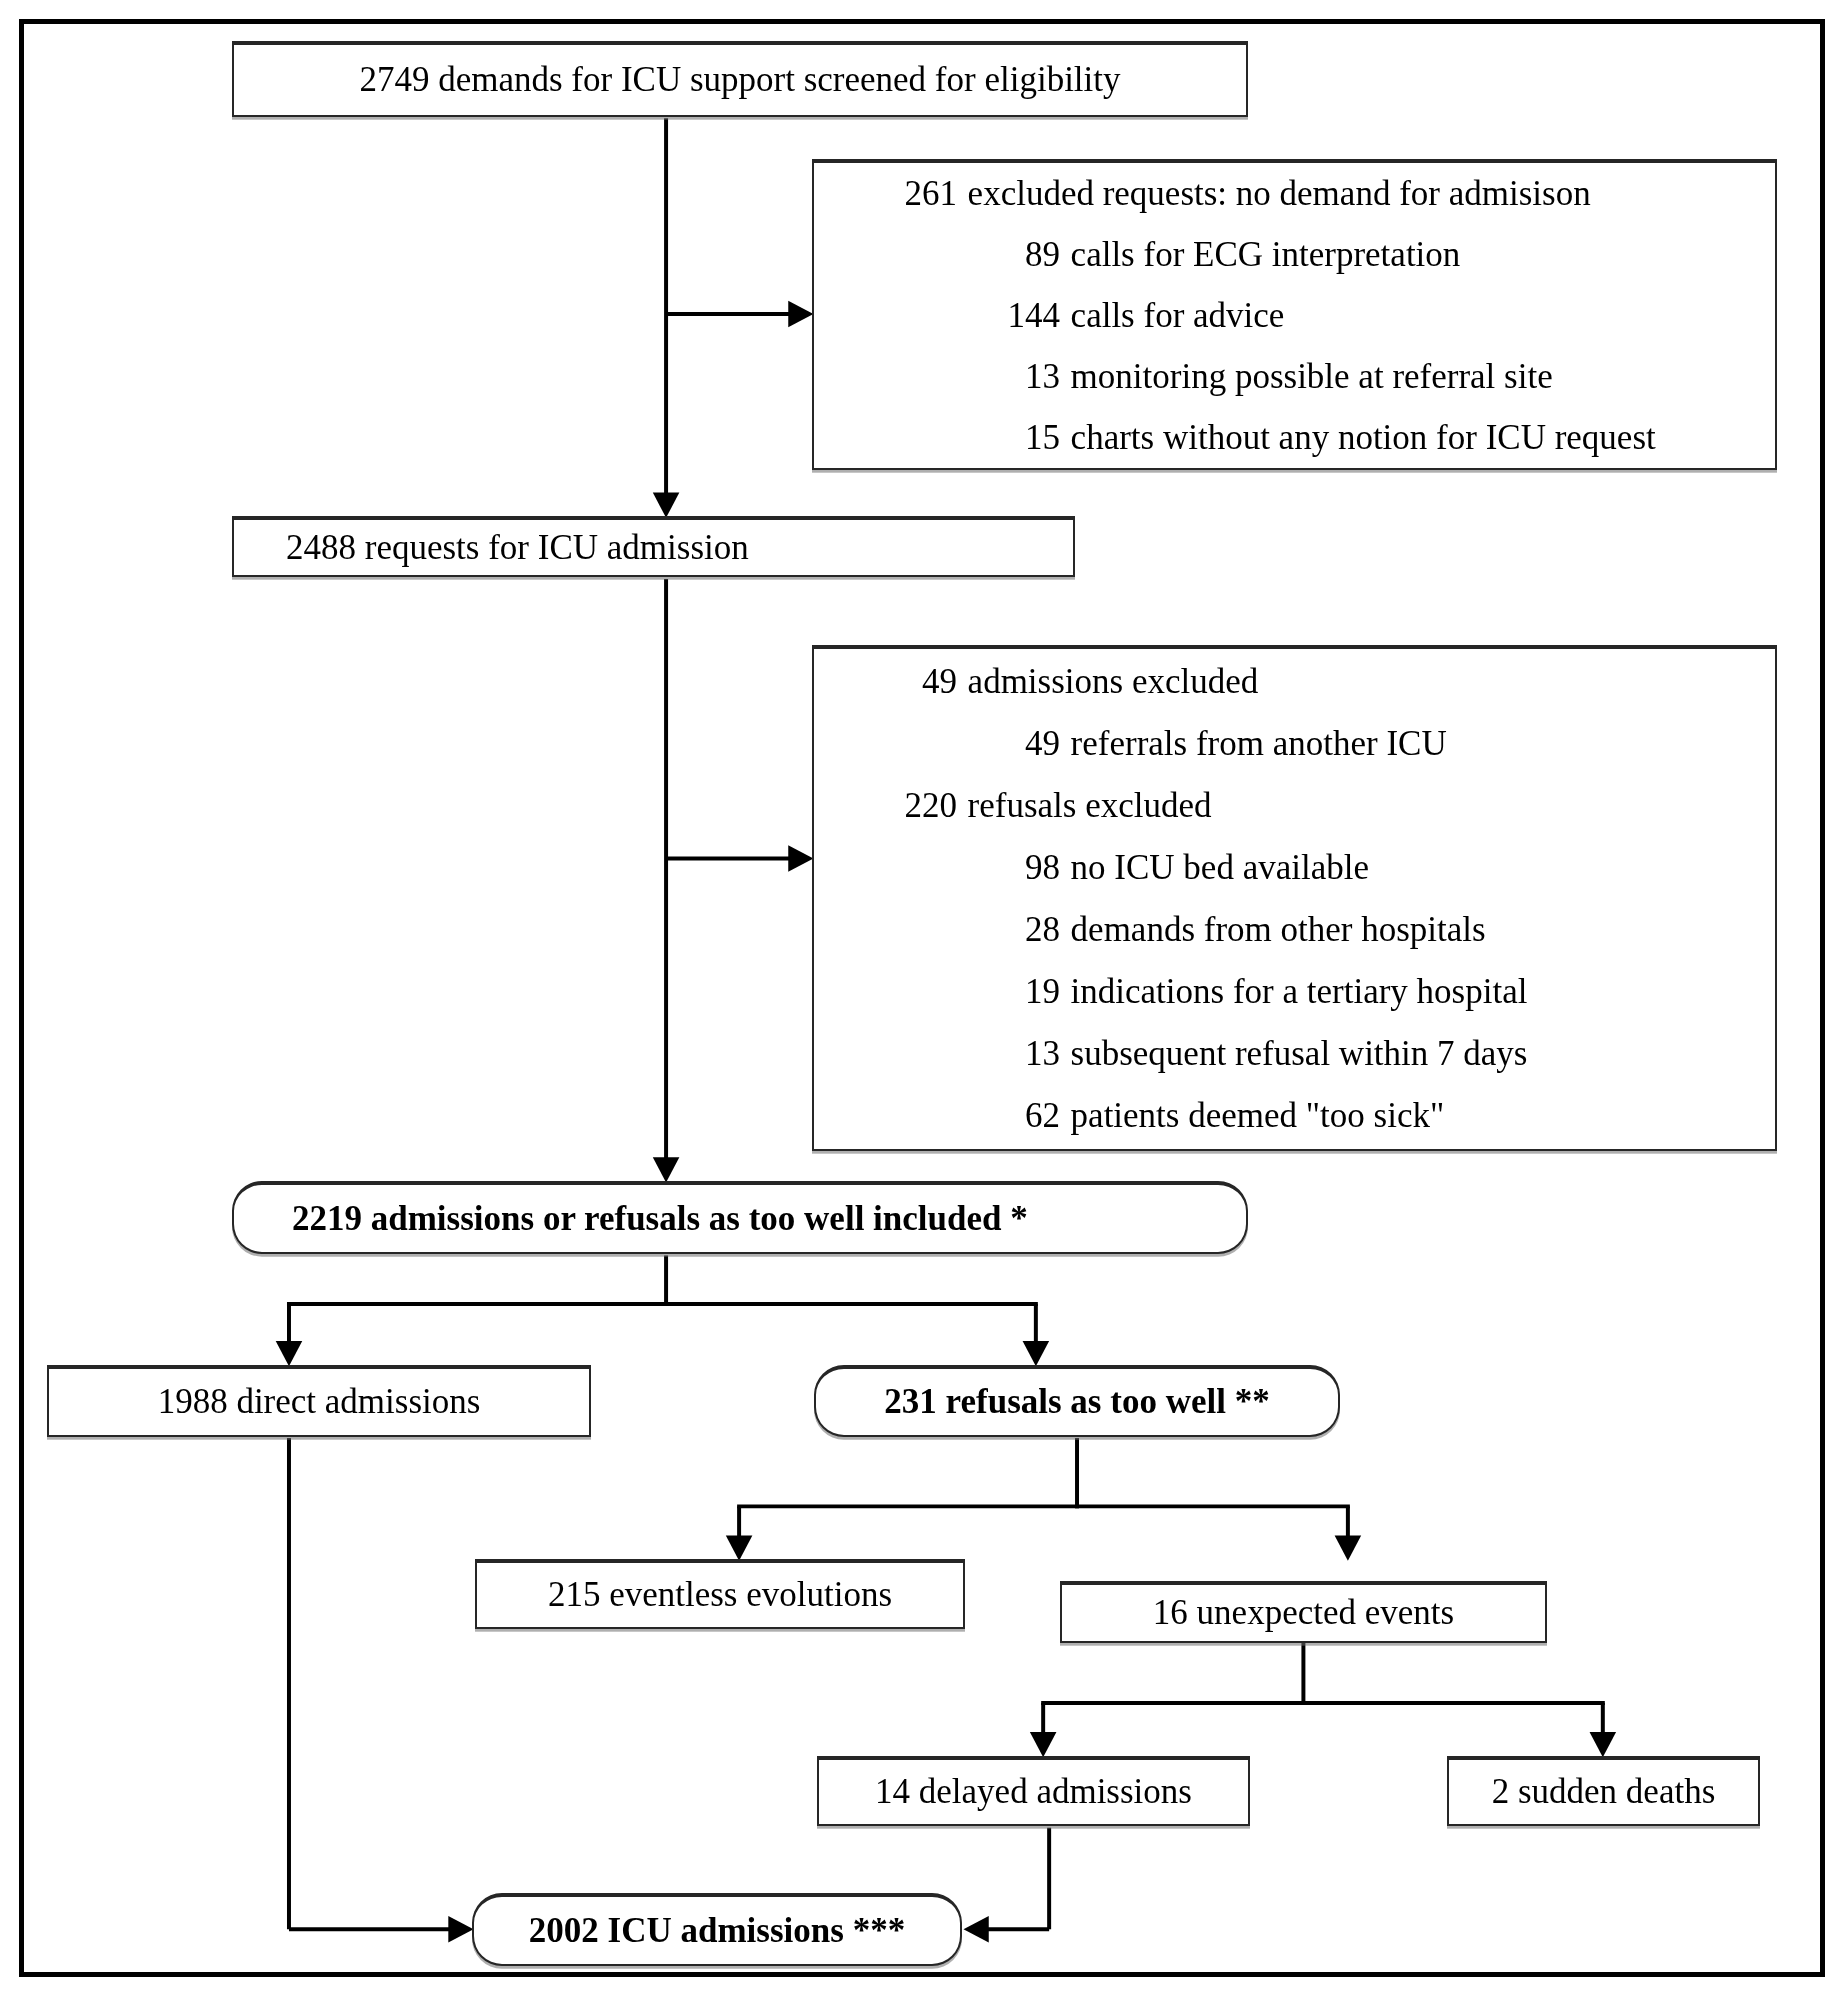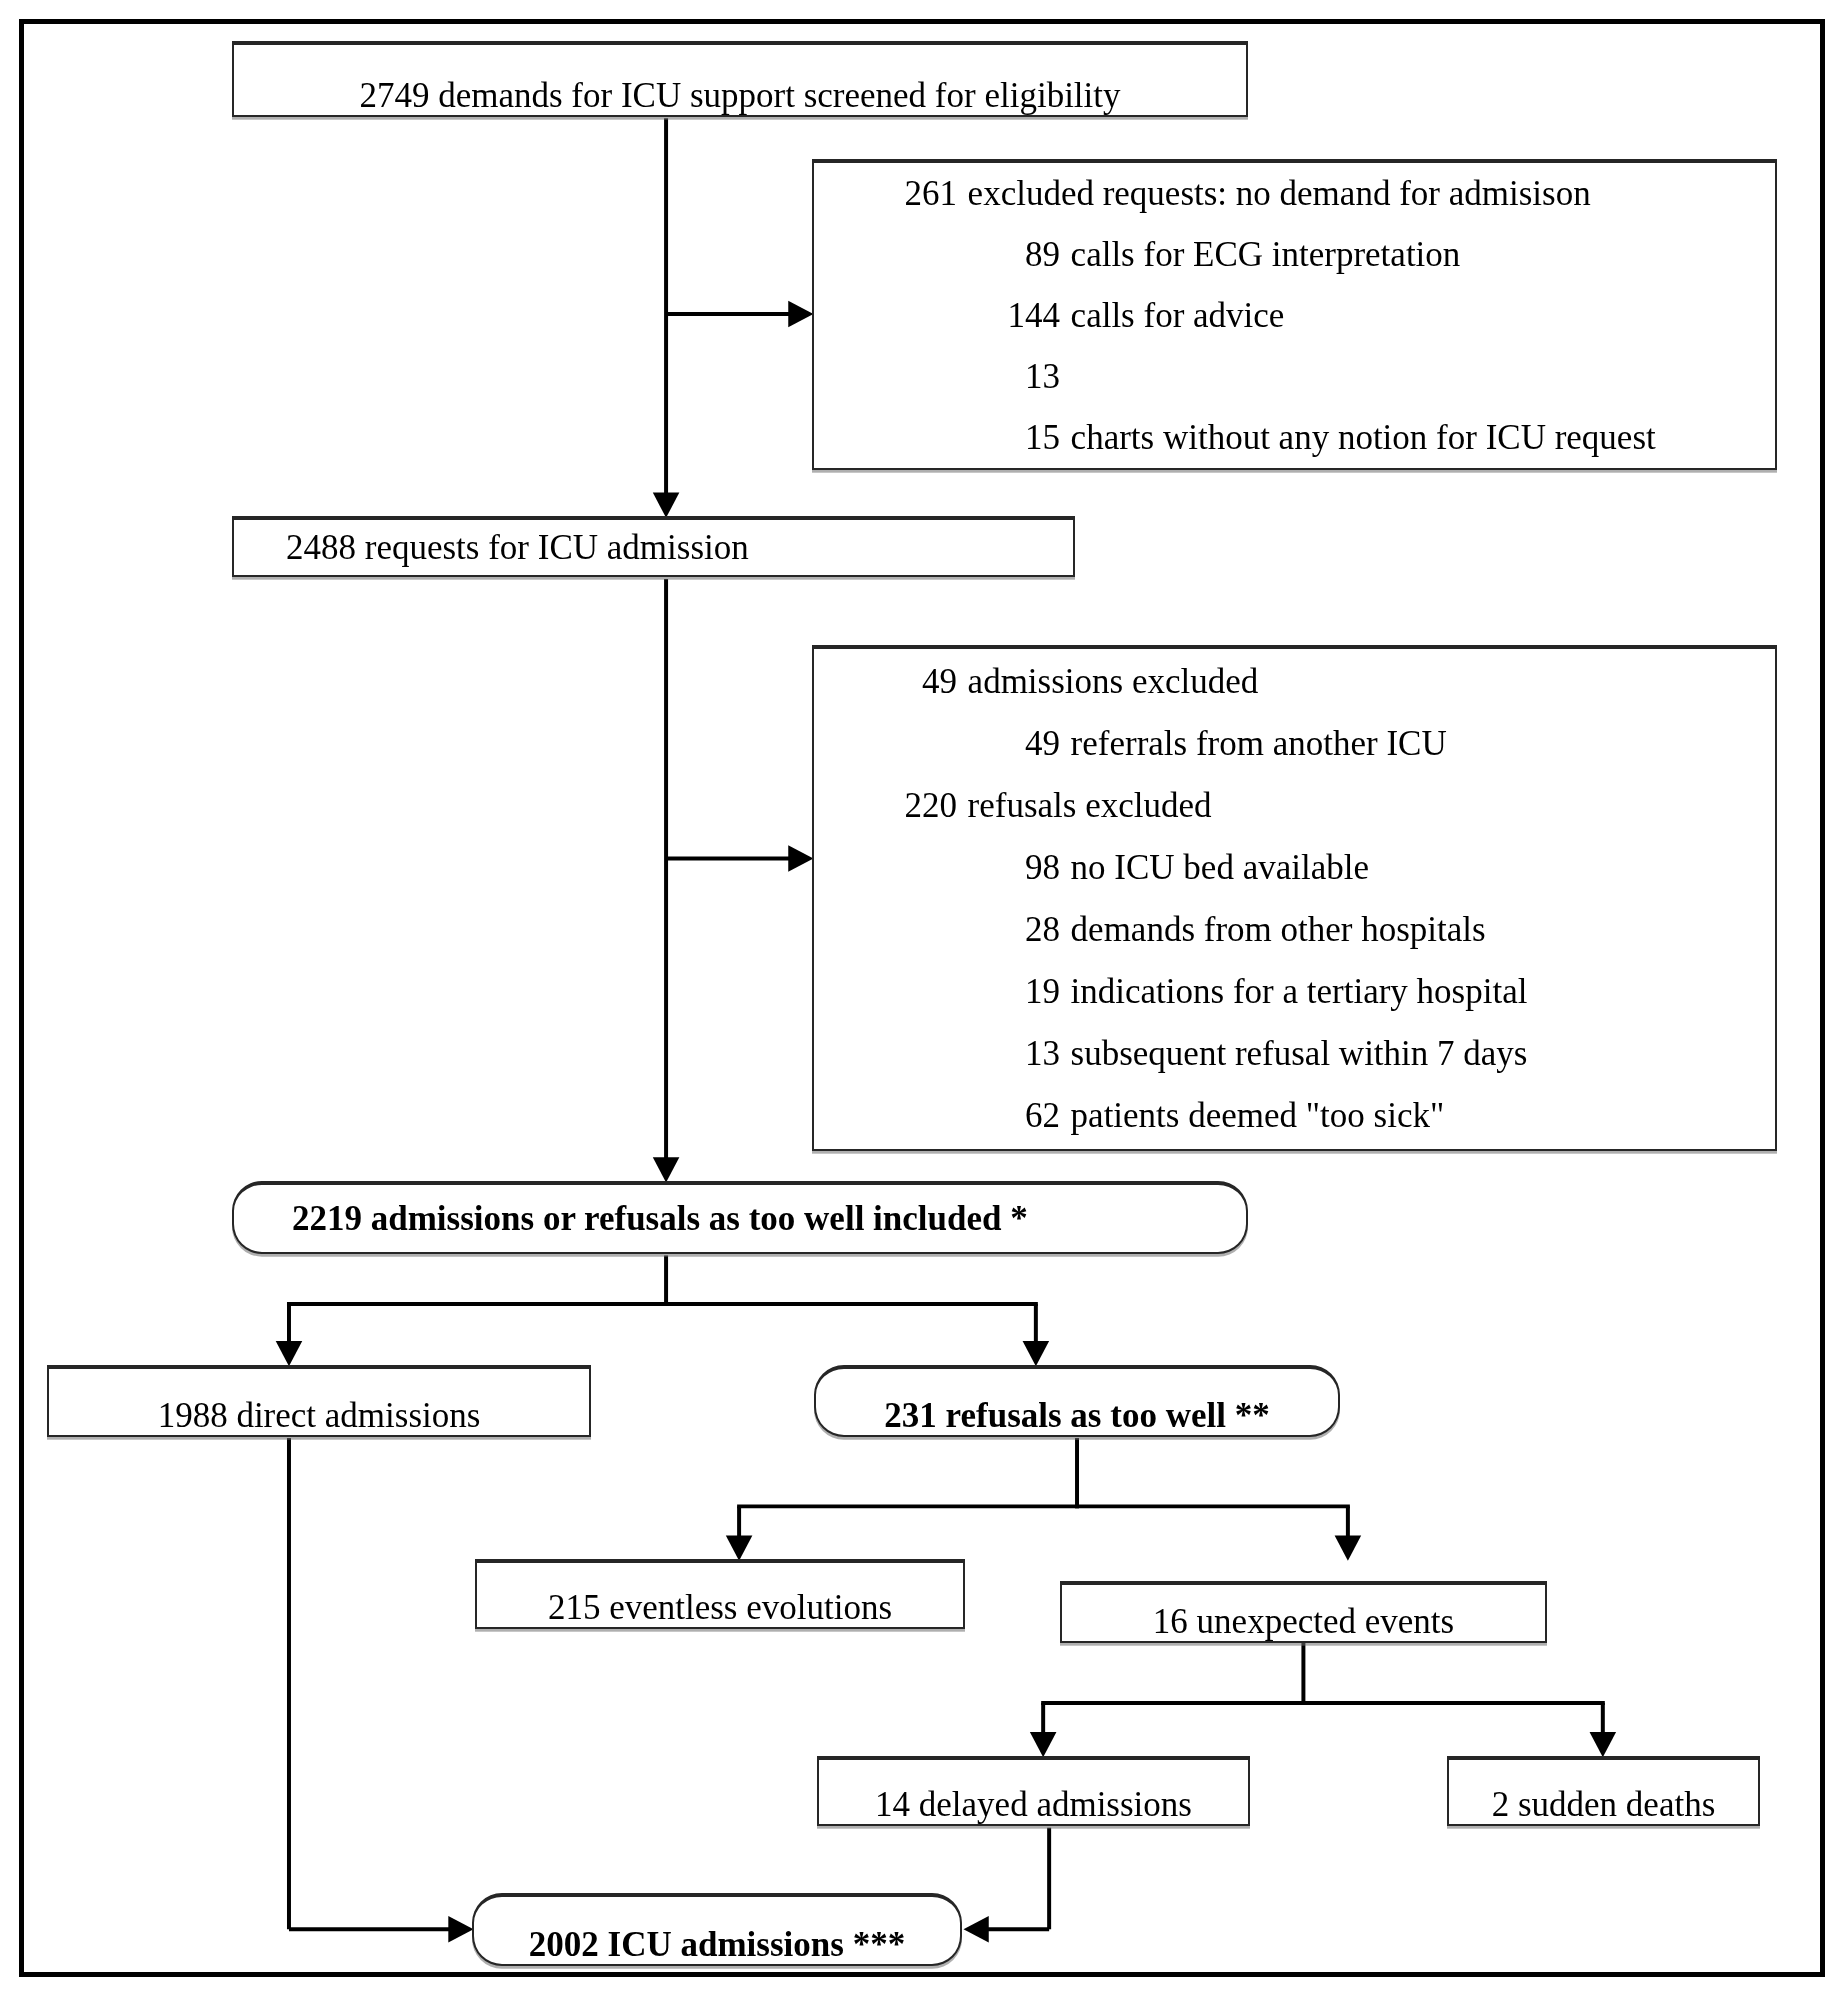--- a/index.html
+++ b/index.html
@@ -23,21 +23,21 @@
     position: absolute;
     background: #ffffff;
     border: 2px solid #262626;
     border-top-width: 4.6px;
     box-shadow: 0 2.7px 0 rgba(110,110,110,0.55);
     display: flex;
     align-items: center;
     font-size: 35px;
     line-height: 1.12;
   }
-  .center { justify-content: center; text-align: center; align-items: flex-end; }
+  .center { justify-content: center; text-align: center; }
   .bold { font-weight: bold; border-radius: 30px; }
 
   #box1  { left: 232px;  top: 41px;   width: 1016px; height: 76px; }
   #excl1 { left: 812px; top: 159px;  width: 965px; height: 311px; }
   #box2  { left: 232px;  top: 516px;  width: 843px; height: 61px;  padding-left: 52px; }
   #excl2 { left: 812px; top: 619px;  width: 965px; height: 506px; margin-top: 26px; }
   #box3  { left: 232px;  top: 1181px; width: 1016px; height: 73px; padding-left: 58px; }
   #b1988 { left: 47px;   top: 1365px; width: 544px;  height: 72px; }
   #b231  { left: 814px; top: 1365px; width: 526px;  height: 72px; }
   #b215  { left: 475px;  top: 1559px; width: 490px;  height: 70px; }
@@ -131,20 +131,21 @@
     <div class="line l2">
       <span class="num">89</span>
       <span class="lbl">calls for ECG interpretation</span>
     </div>
     <div class="line l2">
       <span class="num">144</span>
       <span class="lbl">calls for advice</span>
     </div>
     <div class="line l2">
       <span class="num">13</span>
+      <span class="lbl">monitoring possible at referral site</span>
     </div>
     <div class="line l2">
       <span class="num">15</span>
       <span class="lbl">charts without any notion for ICU request</span>
     </div>
   </div>
 
   <div class="box" id="box2">
     <span>2488 requests for ICU admission</span>
   </div>

